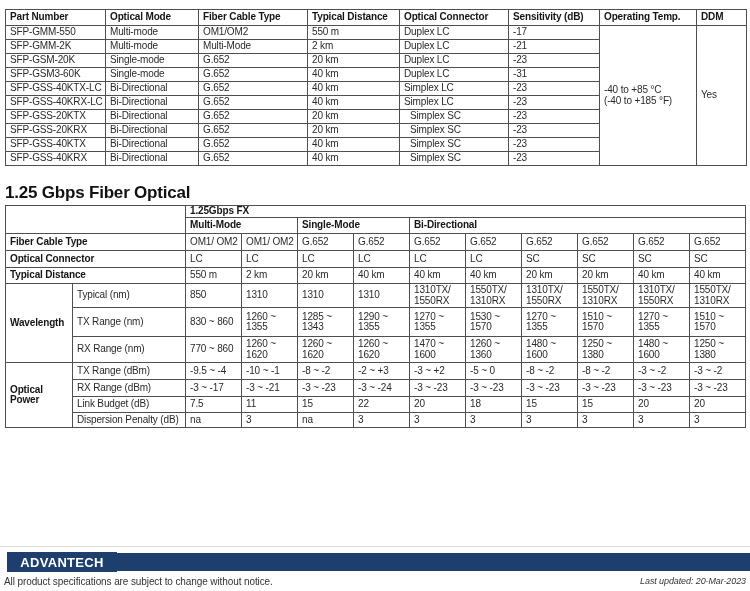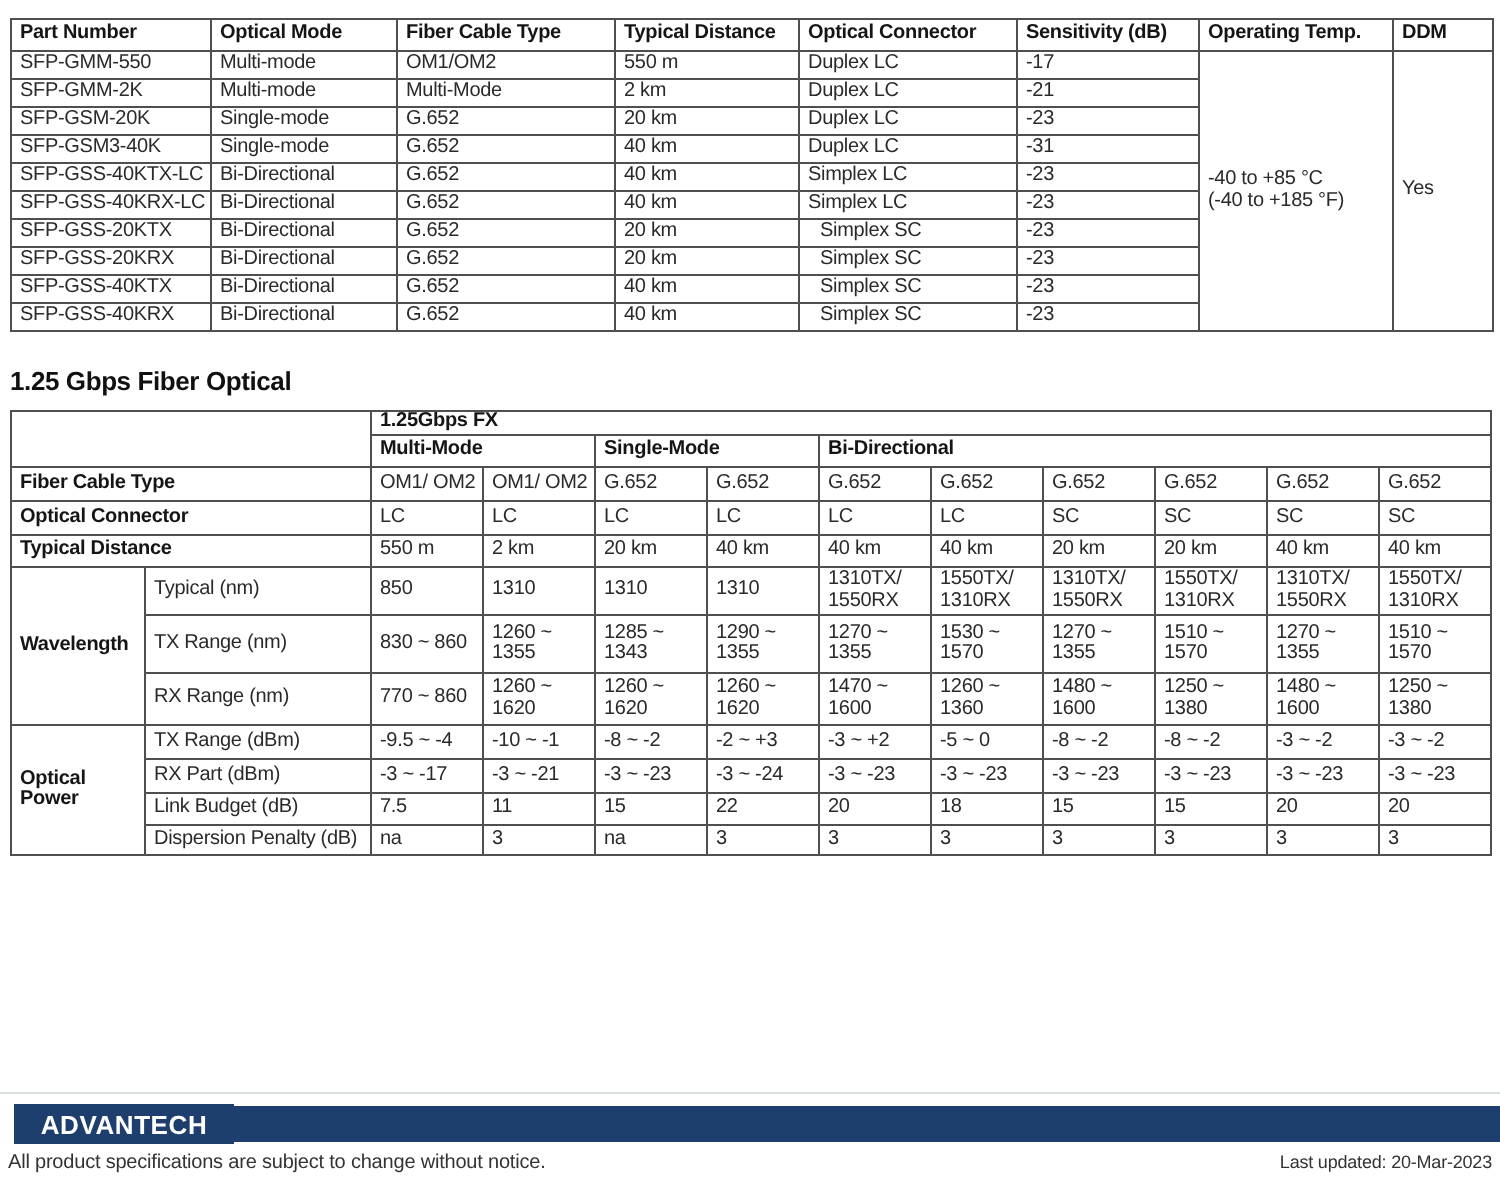--- a/index.html
+++ b/index.html
@@ -16,32 +16,32 @@
     line-height:10.5px;text-align:left;font-weight:normal;overflow:hidden;
   }
   .tbl th{font-weight:bold;color:#151515;}
   .t1{left:5px;top:9px;width:741px;}
   .t2{left:5px;top:205px;width:740px;}
   .hdr-c{text-align:center;}
   .sub{font-weight:normal;margin-top:40px;}
   tr.h12{height:12px} tr.h14{height:14px} tr.h15{height:15px} tr.h16{height:16px}
   tr.h17{height:17px} tr.h24{height:24px} tr.h26{height:26px} tr.h29{height:29px}
   .sec-title{
-    position:absolute;left:5px;top:183px;font-size:13px;font-weight:bold;
+    position:absolute;left:5px;top:183px;font-size:17px;font-weight:bold;
     letter-spacing:-0.2px;color:#111;
   }
   .footer-sep{position:absolute;left:0;top:546px;width:750px;height:1px;background:#d9dee5;}
   .logo{
     position:absolute;left:7px;top:552px;width:110px;height:20px;background:var(--navy,#1e3e6e);
     color:#fff;display:flex;align-items:center;justify-content:center;
     font-weight:bold;font-size:13px;letter-spacing:0.3px;
   }
   .brand-bar{position:absolute;left:104px;top:553px;width:646px;height:18px;background:var(--navy,#1e3e6e);}
   .disclaimer{position:absolute;left:4px;top:576px;font-size:10px;letter-spacing:-0.1px;color:#333;}
-  .updated{position:absolute;right:4px;top:576px;font-size:9px;letter-spacing:-0.1px;color:#333;text-align:right;}
+  .updated{position:absolute;right:4px;top:576px;font-size:9px;letter-spacing:-0.1px;color:#333;text-align:right;font-style:italic;}
 </style>
 </head>
 <body>
 
 <div class="page">
   <table class="tbl t1" id="t1">
       <colgroup>
         <col style="width: 100px;">
         <col style="width: 93px;">
         <col style="width: 109px;">
@@ -87,21 +87,21 @@
         </tr>
         <tr class="h14">
           <td>SFP-GSM-20K</td>
           <td>Single-mode</td>
           <td>G.652</td>
           <td>20 km</td>
           <td>Duplex LC</td>
           <td>-23</td>
         </tr>
         <tr class="h14">
-          <td>SFP-GSM3-40K</td>
+          <td>SFP-GSM3-60K</td>
           <td>Single-mode</td>
           <td>G.652</td>
           <td>40 km</td>
           <td>Duplex LC</td>
           <td>-31</td>
         </tr>
         <tr class="h14">
           <td>SFP-GSS-40KTX-LC</td>
           <td>Bi-Directional</td>
           <td>G.652</td>
@@ -268,21 +268,21 @@
           <td>-8 ~ -2</td>
           <td>-2 ~ +3</td>
           <td>-3 ~ +2</td>
           <td>-5 ~ 0</td>
           <td>-8 ~ -2</td>
           <td>-8 ~ -2</td>
           <td>-3 ~ -2</td>
           <td>-3 ~ -2</td>
         </tr>
         <tr class="h17">
-          <td class="sub">RX Part (dBm)</td>
+          <td class="sub">RX Range (dBm)</td>
           <td>-3 ~ -17</td>
           <td>-3 ~ -21</td>
           <td>-3 ~ -23</td>
           <td>-3 ~ -24</td>
           <td>-3 ~ -23</td>
           <td>-3 ~ -23</td>
           <td>-3 ~ -23</td>
           <td>-3 ~ -23</td>
           <td>-3 ~ -23</td>
           <td>-3 ~ -23</td>

